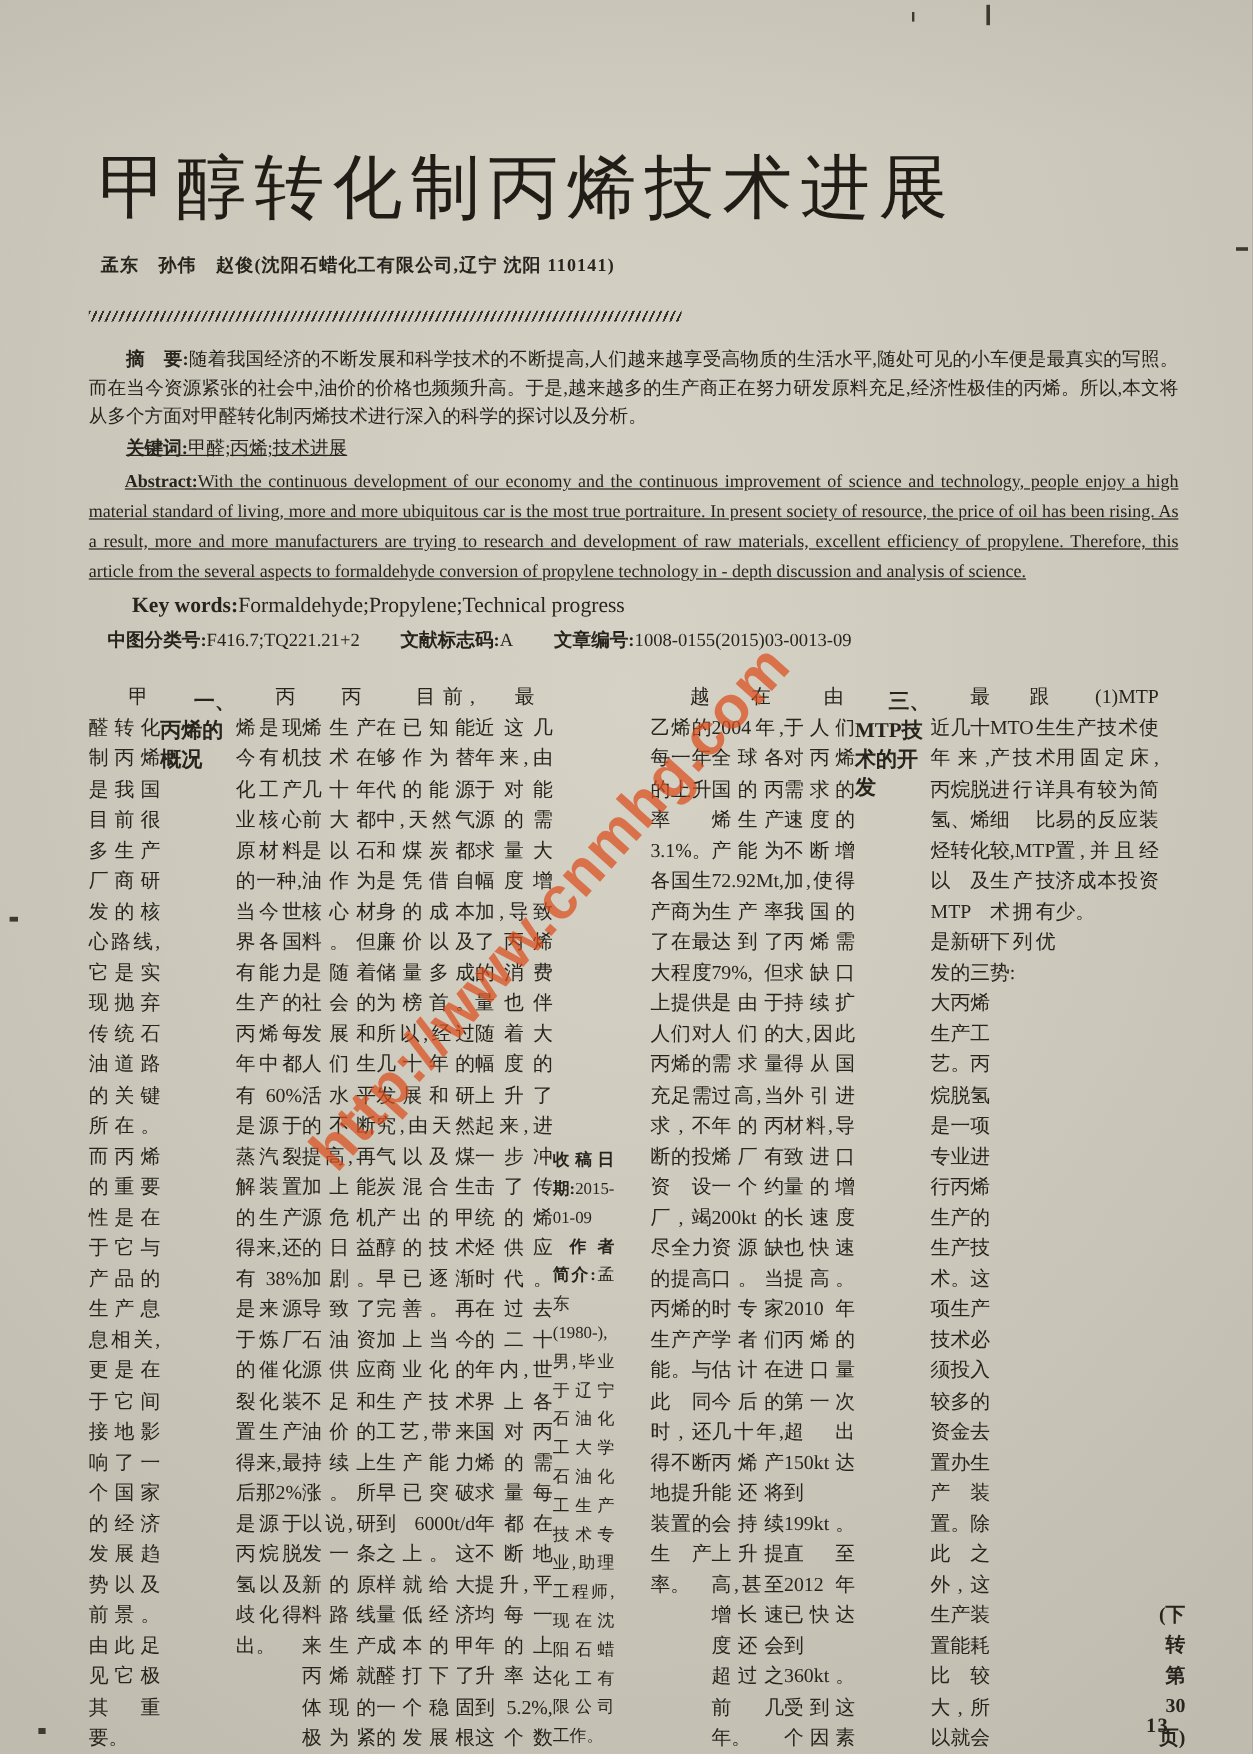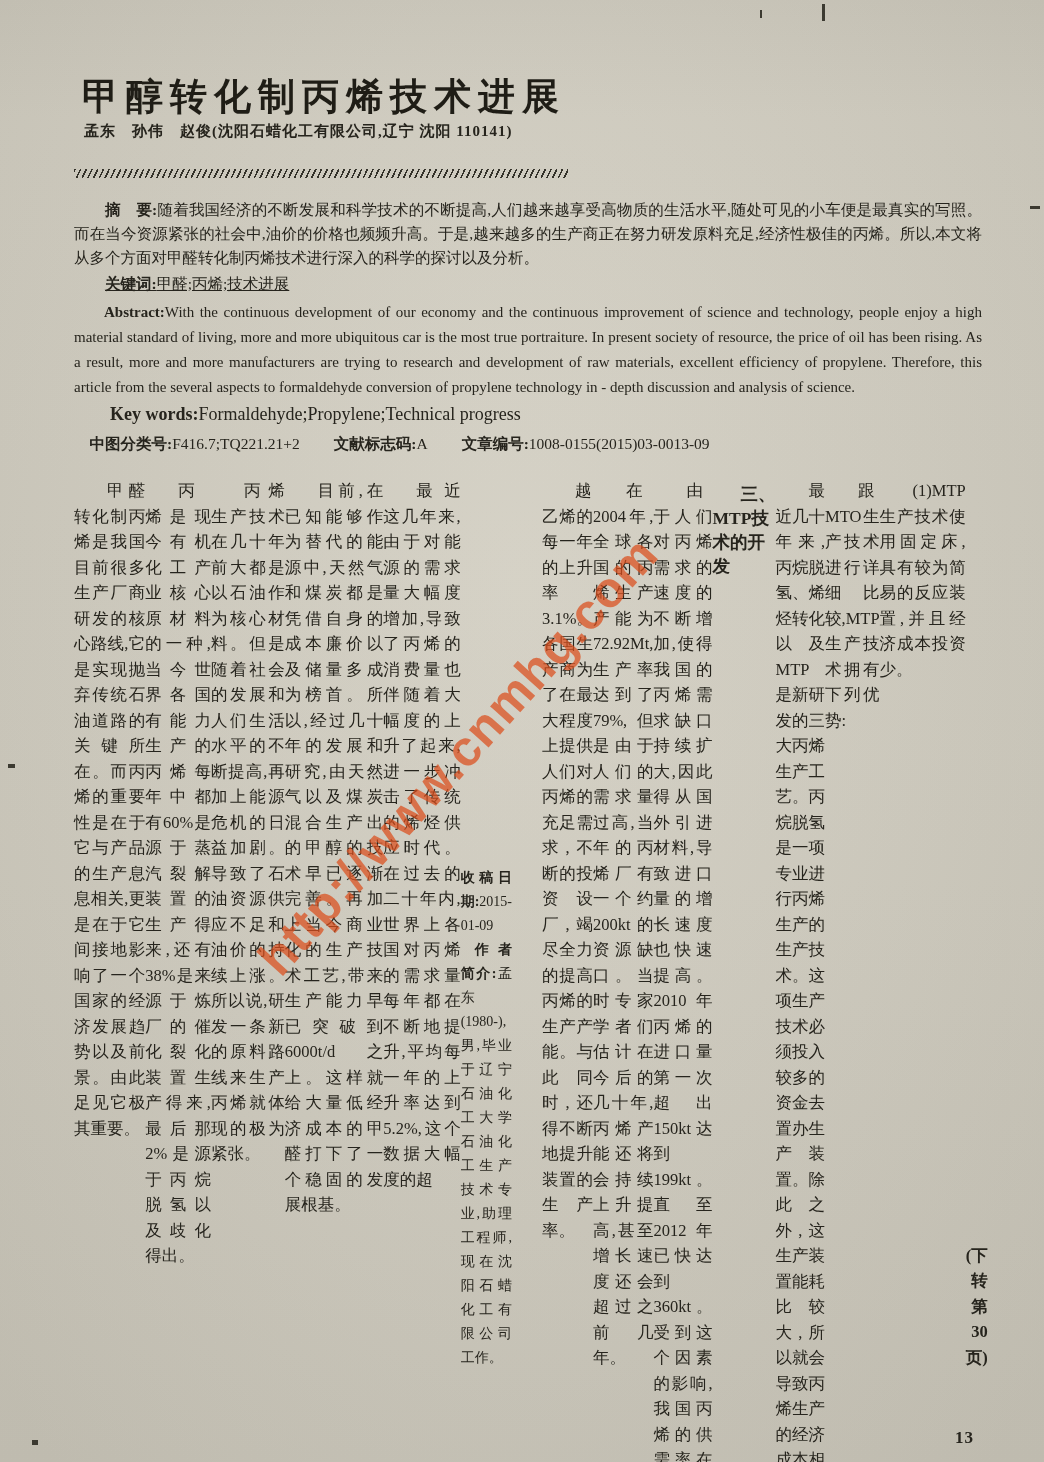--- a/index.html
+++ b/index.html
@@ -28,39 +28,39 @@
   .watermark {
     position:absolute; left:268px; top:938px;
     transform:rotate(-48deg); transform-origin:0 50%;
     font-family:"Liberation Sans", sans-serif;
     font-size:50px; font-weight:bold; letter-spacing:1px;
     color:rgba(219,77,28,0.72);
     white-space:nowrap; z-index:3; pointer-events:none;
   }
 
   .title {
-    margin:72px 0 0 8px;
-    font-size:37px; font-weight:700; letter-spacing:7px;
+    margin:118px 0 0 8px;
+    font-size:58px; font-weight:400; letter-spacing:7px;
     color:#1f1d16;
   }
   .authors {
-    margin:0 0 0 10px;
+    margin:16px 0 0 10px;
     font-size:15px; font-weight:bold; letter-spacing:1px;
   }
   .zigzag {
     margin:28px 0 0 0;
     width:494px; height:9px;
     background:repeating-linear-gradient(115deg, #34322a 0 1.6px, transparent 1.6px 5.2px);
   }
 
   .abstract-block { margin-top:20px; font-size:15.5px; line-height:24px; }
   .abstract-block p { margin:0; text-align:justify; }
   .abs-zh, .abs-en { text-indent:2em; }
   .kw-line { text-indent:2em; margin-top:2px !important;text-decoration:underline; }
-  .abs-en { font-size:15px; line-height:25px; margin-top:4px !important; }
+  .abs-en { font-size:15px; line-height:25px; margin-top:4px !important;text-decoration:underline; }
   .kw-en { text-indent:2em; margin-top:2px !important; font-size:18px; }
   .clc-line { text-indent:1em; margin-top:6px !important; font-size:15.5px; }
   .clc-line b { font-weight:bold; }
   .clc-sep { display:inline-block; width:34px; }
   .lbl { font-weight:bold; }
 
   .columns {
     display:flex; gap:30px;
     margin-top:22px; height:892px;
   }
@@ -107,20 +107,21 @@
       <p class="kw-en"><span class="lbl">Key words:</span><span>Formaldehyde;Propylene;Technical progress</span></p>
       <p class="clc-line">
         <b>中图分类号:</b><span>F416.7;TQ221.21+2</span><span class="clc-sep"></span><b>文献标志码:</b><span>A</span><span class="clc-sep"></span><b>文章编号:</b><span>1008-0155(2015)03-0013-09</span>
       </p>
     </div>
 
     <div class="columns">
 
       <div class="col">
         <p>甲醛转化制丙烯是我国目前很多生产厂商研发的核心路线,它是实现抛弃传统石油道路的关键所在。而丙烯的重要性是在于它与产品的生产息息相关,更是在于它间接地影响了一个国家的经济发展趋势以及前景。由此足见它极其重要。</p>
+        <h3>一、丙烯的概况</h3>
         <p>丙烯是现今有机化工产业核心原材料的一种,当今世界各国有能力生产的丙烯每年中都有60%是源于蒸汽裂解装置的生产得来,还有38%是来源于炼厂的催化裂化装置生产得来,最后那2%是源于丙烷脱氢以及歧化得出。</p>
         <p>丙烯生产技术在几十年前大都是以石油作为核心材料。但是随着社会的发展和人们生活水平的不断提高,再加上能源危机的日益加剧。导致了石油资源供应不足和油价的持续上涨。所以说,研发一条新的原料路线来生产丙烯就体现的极为紧张。</p>
         <p>目前,在已知能够作为替代的能源中,天然气和煤炭都是凭借自身的成本廉价以及储量多成为榜首。所以,经过几十年的发展和研究,由天然气以及煤炭混合生产出的甲醇的技术早已逐渐完善。再加上当今商业化的生产技术工艺,带来生产能力早已突破到6000t/d之上。这样就给大量低经济成本的甲醛打下了一个稳固的发展根基。</p>
         <p>最近这几年来,由于对能源的需求量大幅度增加,导致了丙烯的消费量也伴随着大幅度的上升了起来,进一步冲击了传统的烯烃供应时代。在过去的二十年内,世界上各国对丙烯的需求量每年都在不断地提升,平均每一年的上升率达到5.2%,这个数据大幅度的超</p>
         <div class="footnote">
           <p><span class="lbl">收稿日期:</span><span>2015-01-09</span></p>
           <p><span class="lbl">作者简介:</span><span>孟东(1980-),男,毕业于辽宁石油化工大学石油化工生产技术专业,助理工程师,现在沈阳石蜡化工有限公司工作。</span></p>
         </div>
       </div>
 

